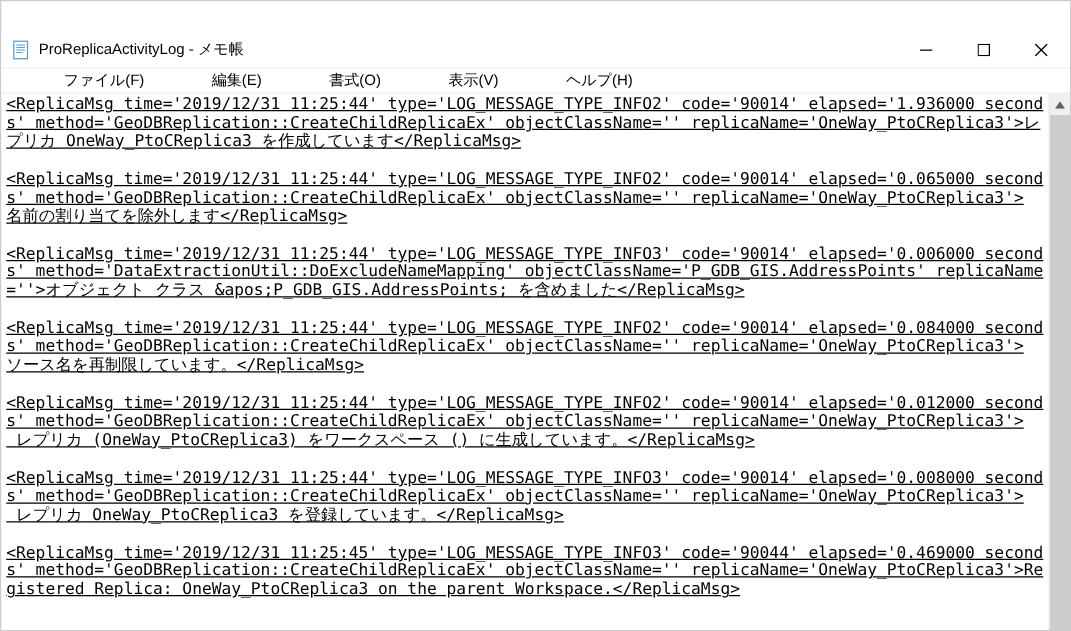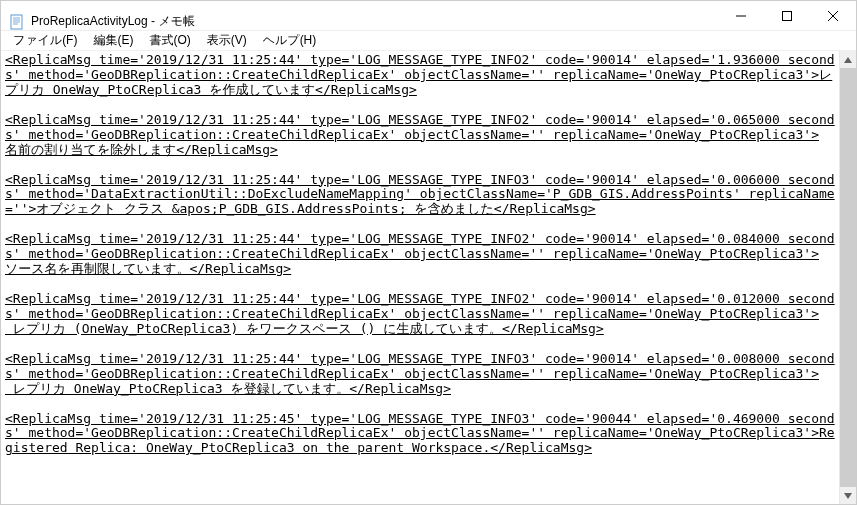--- a/index.html
+++ b/index.html
@@ -13,23 +13,24 @@
       background: #ffffff;
       width: 857px;
       height: 505px;
       overflow: hidden;
       border: 1px solid #cccccc;
     }
     .titlebar {
       height: 30px;
       background: #ffffff;
       display: flex;
-      align-items: flex-end;
+      align-items: center;
       padding: 0 0 0 8px;
       border-bottom: 1px solid #eeeeee;
+      margin-top: 24px;
     }
     .titlebar-icon {
       width: 16px;
       height: 16px;
       margin-right: 6px;
       display: inline-flex;
       align-items: center;
       justify-content: center;
     }
     .titlebar-title {
@@ -63,20 +64,21 @@
       align-items: center;
       padding: 0 4px;
       border-bottom: 1px solid #f0f0f0;
       font-family: "Meiryo", "MS Gothic", sans-serif;
       font-size: 12px;
     }
     .menu-item {
       padding: 0 8px;
       cursor: default;
       color: #000000;
+      margin-left: 38px;
     }
     .content-area {
       display: flex;
       height: calc(100% - 50px);
       text-decoration: underline;
     }
     .text-content {
       flex: 1;
       padding: 2px 4px;
       font-family: "MS Gothic", monospace;

